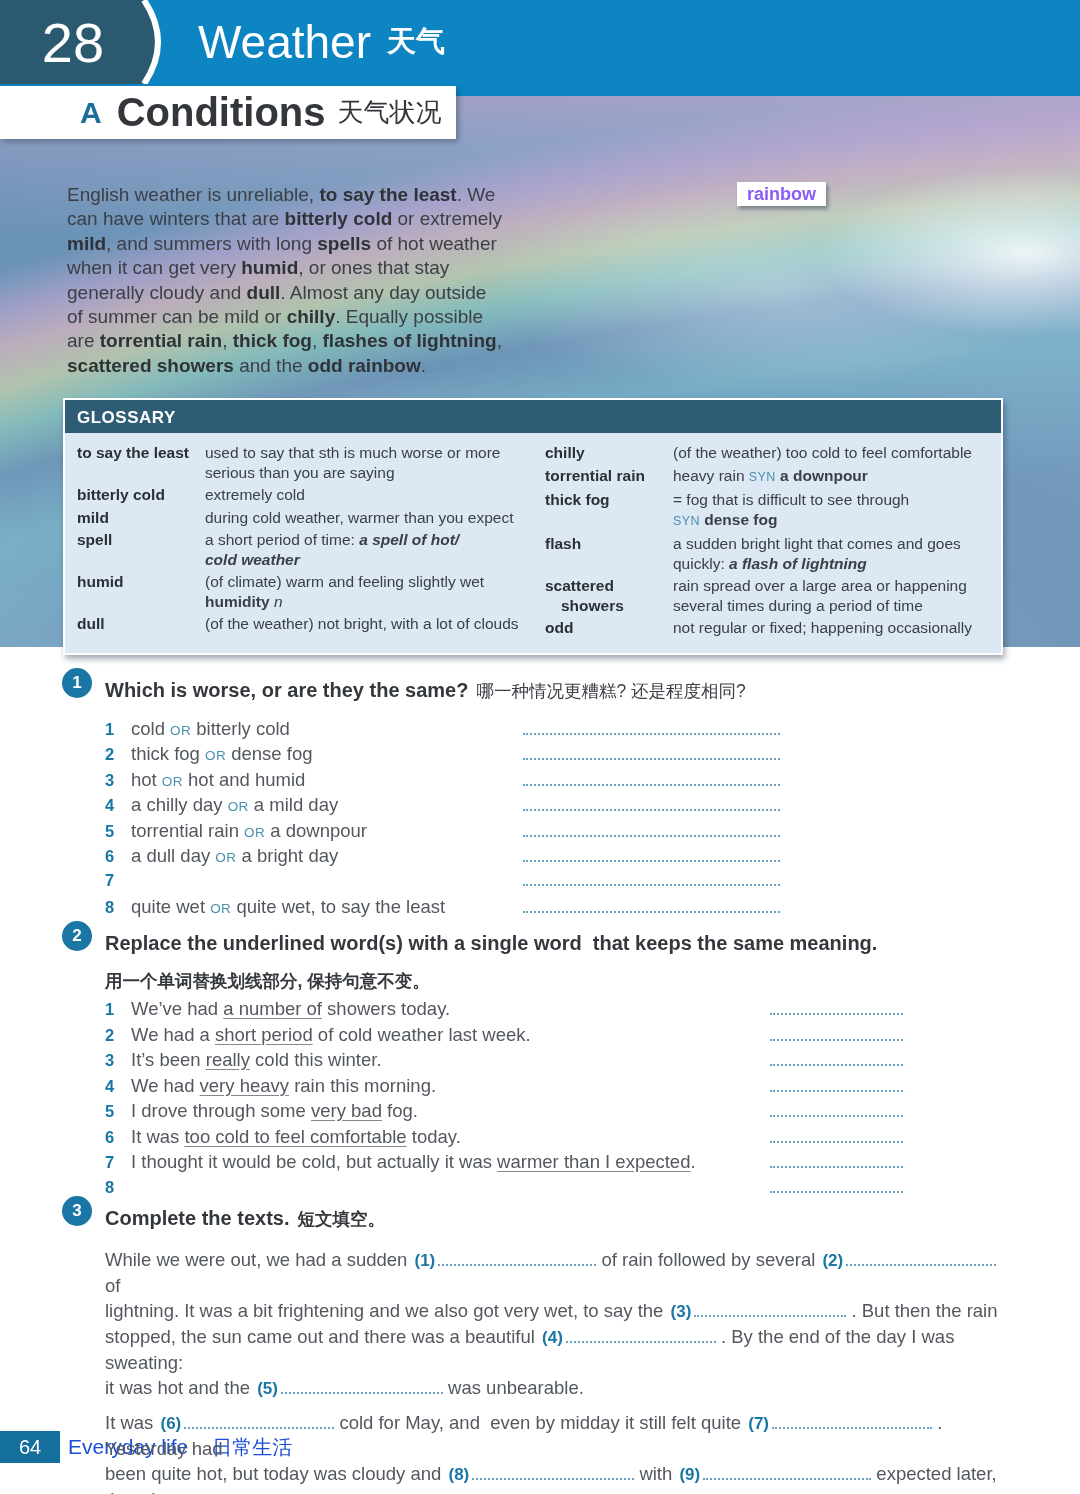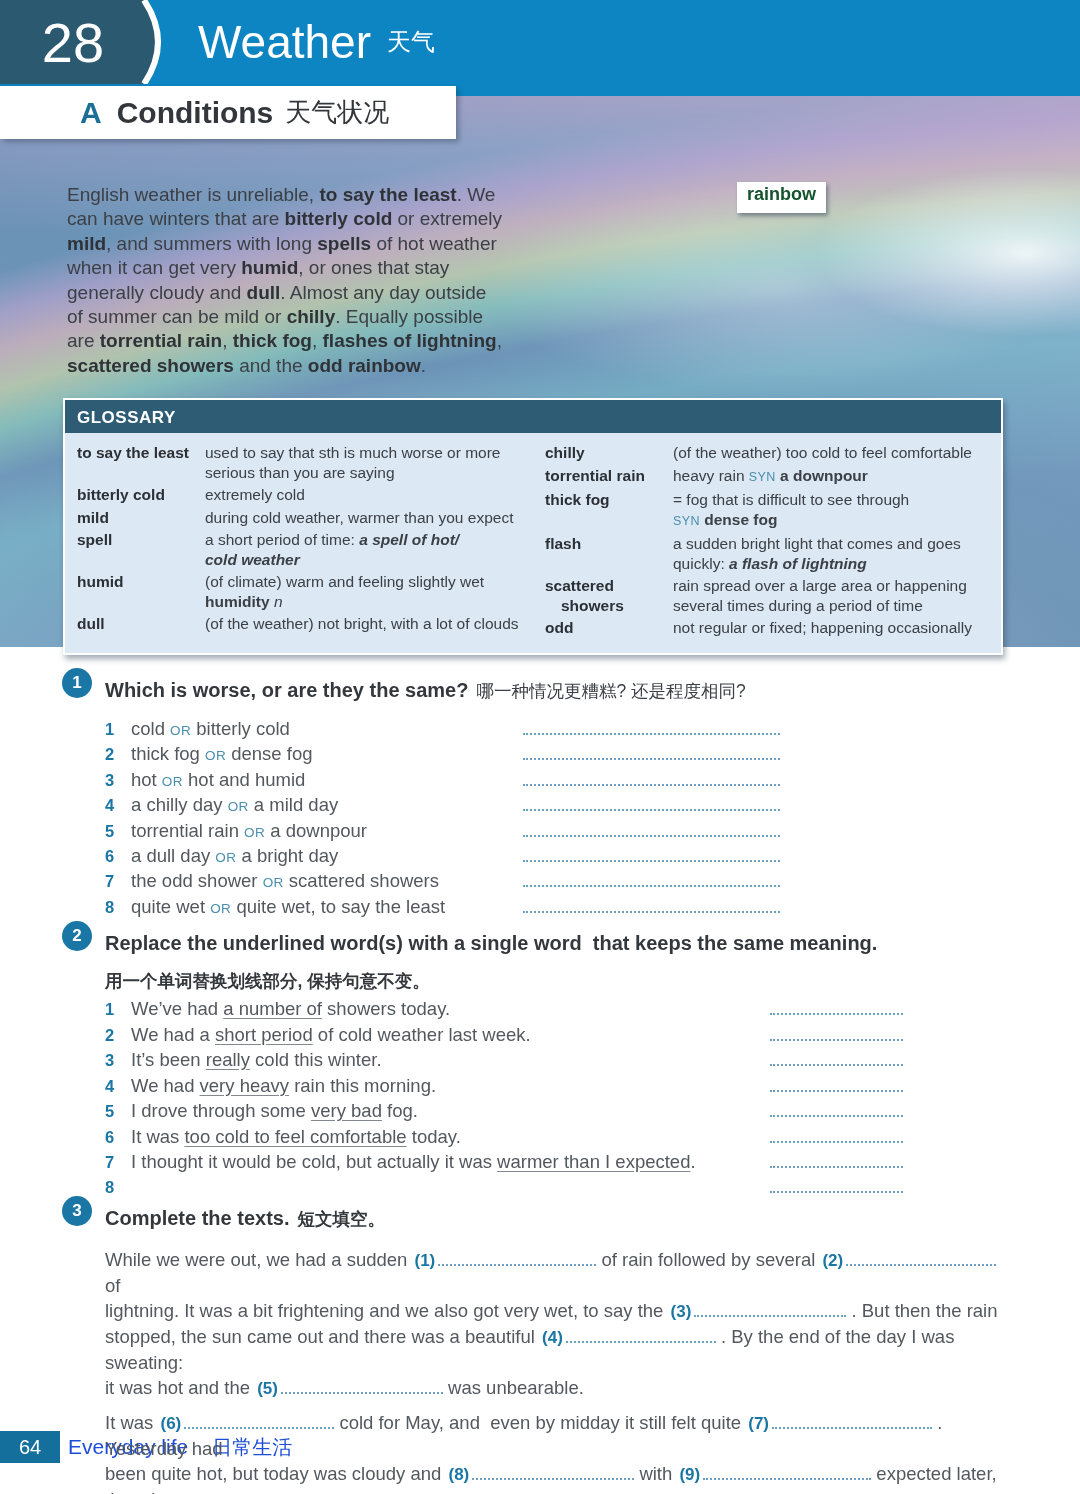--- a/index.html
+++ b/index.html
@@ -5,42 +5,42 @@
   html,body{margin:0;padding:0;}
   body{width:1080px;height:1494px;position:relative;overflow:hidden;background:#fff;
        font-family:"Liberation Sans","DejaVu Sans",sans-serif;}
   
   .unit-header{position:absolute;left:0;top:0;width:1080px;height:96px;background:var(--banner,#0c85c2);z-index:5;}
   .unit-number-box{position:absolute;left:0;top:0;width:132px;height:84px;background:var(--darkbox,#2a5970);
        color:#fff;font-size:56px;display:flex;align-items:center;justify-content:center;padding-left:14px;box-sizing:border-box;}
   .curve-svg{position:absolute;left:130px;top:0;height:84px;width:58px;}
   .unit-title{position:absolute;left:198px;top:0;height:84px;display:flex;align-items:center;color:#fff;}
   .unit-title .en{font-size:46px;}
-  .unit-title .zh{font-size:24px;font-weight:400;margin-left:16px;}
+  .unit-title .zh{font-size:29px;font-weight:700;margin-left:16px;}
   
   .section-band{position:absolute;left:0;top:86px;width:456px;height:53px;background:#fff;z-index:6;
        box-shadow:3px 3px 5px rgba(30,50,70,.35);display:flex;align-items:center;padding-left:80px;box-sizing:border-box;}
   .section-letter{color:#1d6e96;font-weight:700;font-size:30px;margin-right:15px;}
-  .section-title{color:#33373c;font-weight:700;font-size:30px;}
+  .section-title{color:#33373c;font-weight:700;font-size:40px;}
   .section-zh{color:#33373c;font-size:26px;margin-left:12px;}
   
   .sky{position:absolute;left:0;top:84px;width:1080px;height:563px;z-index:1;
     background:
       radial-gradient(ellipse 300px 120px at 95% 30%, rgba(255,255,255,.85), rgba(255,255,255,0) 70%),
       radial-gradient(ellipse 420px 150px at 72% 36%, rgba(255,255,255,.35), rgba(255,255,255,0) 70%),
       linear-gradient(180deg, rgba(197,156,196,.55) 0px, rgba(190,160,205,.28) 60px, rgba(150,170,210,0) 150px),
       radial-gradient(circle at 1400px 4916px, rgba(0,0,0,0) 4715px, rgba(140,215,195,0) 4735px,
          rgba(150,218,190,.55) 4780px, rgba(233,233,165,.55) 4818px, rgba(240,190,190,.6) 4856px,
          rgba(203,168,214,.55) 4892px, rgba(203,168,214,0) 4932px),
       radial-gradient(circle at 1400px 4916px, rgba(0,0,0,0) 4540px, rgba(128,206,212,.38) 4670px, rgba(128,206,212,0) 4730px),
       radial-gradient(ellipse 520px 230px at 38% 78%, rgba(255,255,255,.22), rgba(255,255,255,0) 70%),
       radial-gradient(ellipse 760px 280px at 60% 100%, rgba(160,180,200,.45), rgba(160,180,200,0) 75%),
       linear-gradient(200deg,#8fb0cf 0%,#7aa0c2 30%,#6b93b6 55%,#6e96b8 78%,#7ba3c3 100%);}
-  .rainbow-label{position:absolute;left:737px;top:182px;background:#fff;color:#14532d;font-weight:700;font-size:18px;
-       padding:2px 10px 8px;box-shadow:2px 3px 4px rgba(30,50,70,.45);z-index:3;}
+  .rainbow-label{position:absolute;left:737px;top:182px;background:#fff;color:#8b5cf6;font-weight:700;font-size:18px;
+       padding:2px 10px 1px;box-shadow:2px 3px 4px rgba(30,50,70,.45);z-index:3;}
   
   .intro{position:absolute;left:67px;top:183px;width:450px;z-index:2;font-size:19px;line-height:24.4px;color:#3c4046;}
   .intro .b{font-weight:700;color:#2f3338;}
   
   .glossary{position:absolute;left:63px;top:398px;width:936px;z-index:3;border:2px solid #fdfdfd;
        box-shadow:2px 4px 6px rgba(25,45,65,.4);}
   .glossary-header{background:var(--glosshead,#2d5c74);color:#fff;font-weight:700;font-size:17px;
        letter-spacing:.5px;padding:8px 12px 5px;}
   .glossary-body{background:var(--glossbg,#dce8f4);display:grid;grid-template-columns:1fr 1fr;column-gap:26px;
        padding:10px 14px 12px 12px;font-size:15.5px;line-height:19.5px;color:#3c4046;}
@@ -211,21 +211,20 @@
         <span class="itext"><span>torrential rain </span><span class="sc">OR</span><span> a downpour</span></span>
         <span class="dotline"></span>
       </div>
       <div class="item">
         <span class="inum">6</span>
         <span class="itext"><span>a dull day </span><span class="sc">OR</span><span> a bright day</span></span>
         <span class="dotline"></span>
       </div>
       <div class="item">
         <span class="inum">7</span>
-        <span class="itext"><span>the odd shower </span><span class="sc">OR</span><span> scattered showers</span></span>
         <span class="dotline"></span>
       </div>
       <div class="item">
         <span class="inum">8</span>
         <span class="itext"><span>quite wet </span><span class="sc">OR</span><span> quite wet, to say the least</span></span>
         <span class="dotline"></span>
       </div>
     </div>
 </div>
 

